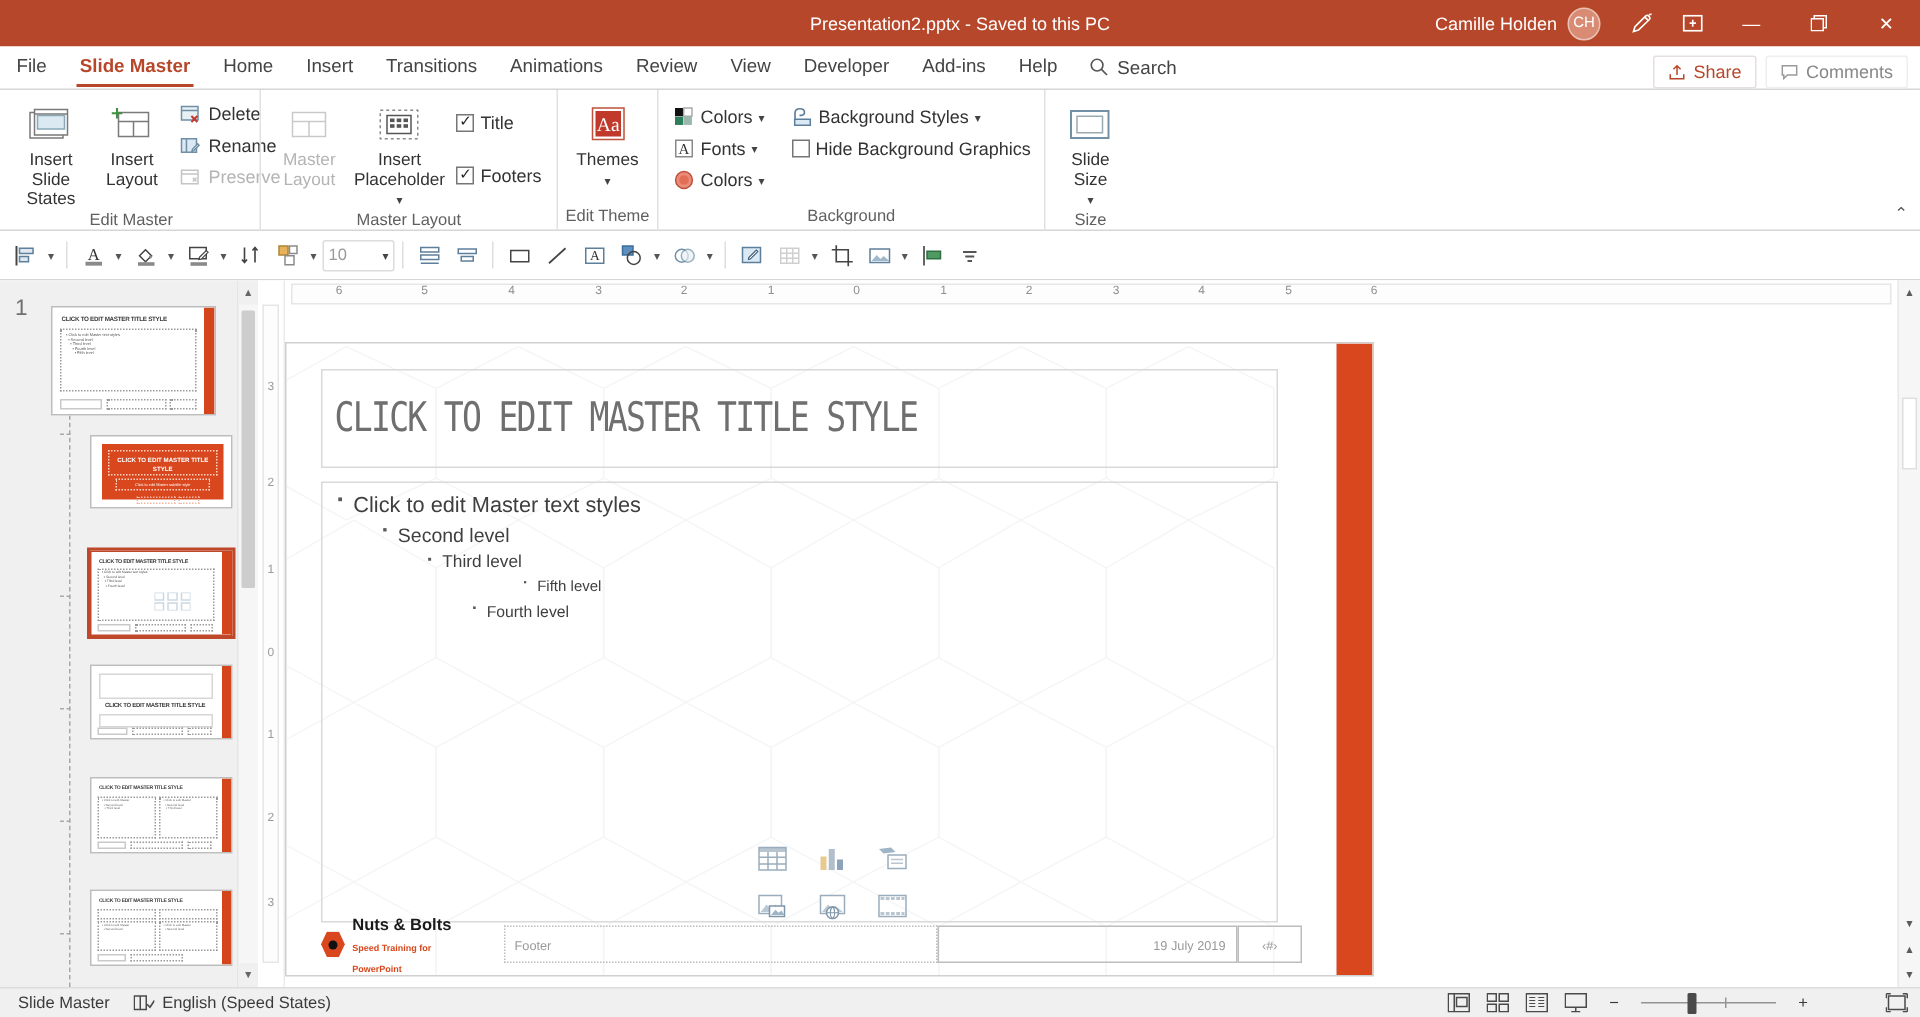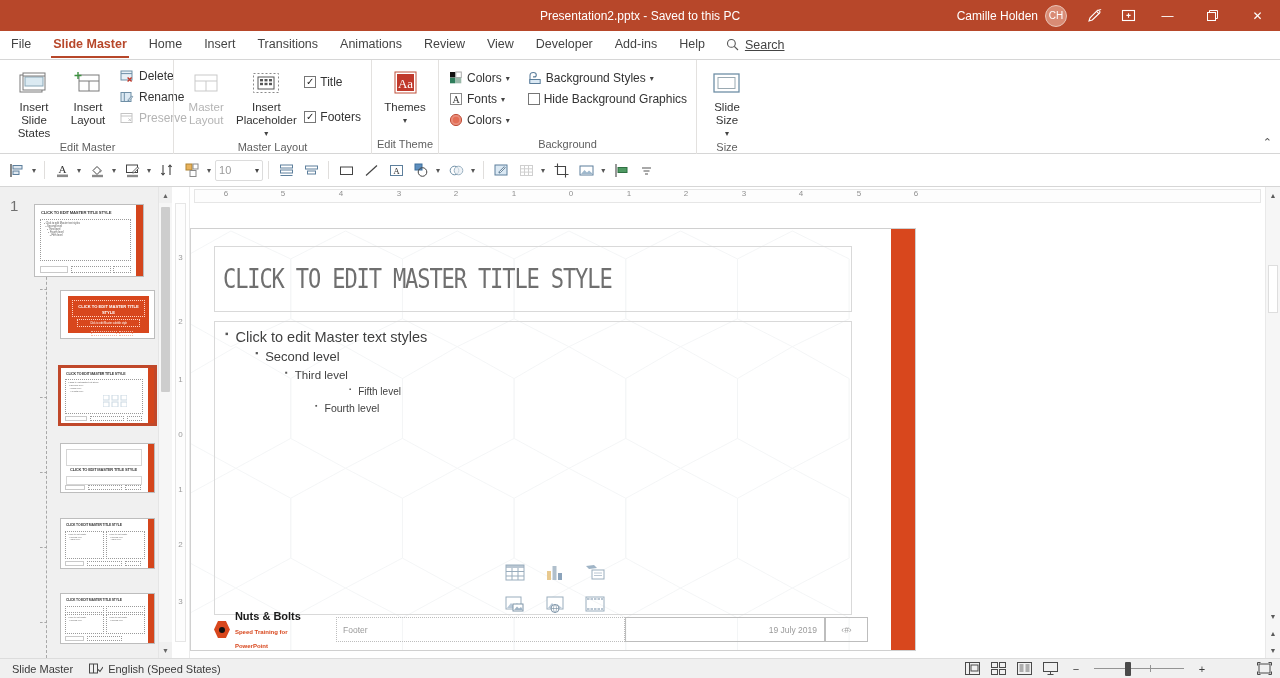--- a/index.html
+++ b/index.html
@@ -44,21 +44,21 @@
   }
   .tab {
     padding:0 11px; height:29px; line-height:29px; font-size:12.5px;
     color:#444; white-space:nowrap; position:relative;
   }
   .tab.active { color:#b7472a; font-weight:bold; }
   .tab.active::after {
     content:""; position:absolute; left:9px; right:9px; bottom:1px;
     height:2px; background:#b7472a;
   }
-  .searchbox { display:flex;align-items:center;gap:6px; padding:0 10px; height:29px; color:#444; font-size:12.5px;text-decoration:underline; }
+  .searchbox { display:flex;align-items:center;gap:6px; padding:0 10px; height:29px; color:#444; font-size:12.5px; }
   .tabbar-right { margin-left:auto; display:flex; align-items:center; gap:6px; padding-right:8px; }
   .share-btn {
     display:flex;align-items:center;gap:5px; font-size:12px; color:#b7472a;
     border:1px solid #e5e0dd; background:#fff; border-radius:2px; padding:3px 9px;
   }
   .comments-btn {
     display:flex;align-items:center;gap:5px; font-size:12px; color:#888;
     border:1px solid #eee; background:#fff; border-radius:2px; padding:3px 9px;
   }
 
@@ -246,20 +246,39 @@
     <div class="tab">Add-ins</div>
     <div class="tab">Help</div>
     <div class="searchbox">
       <span>
         <svg width="13" height="13" viewBox="0 0 13 13">
             <circle cx="5.4" cy="5.4" r="3.9" fill="none" stroke="#555" stroke-width="1.1"></circle>
             <path d="M8.3 8.3L12 12" stroke="#555" stroke-width="1.1"></path>
           </svg>
       </span>
       <span>Search</span>
+    </div>
+    <div class="tabbar-right">
+      <div class="share-btn">
+        <span>
+          <svg width="12" height="12" viewBox="0 0 12 12">
+              <path d="M1.5 7.5v3h9v-3" fill="none" stroke="#b7472a" stroke-width="1"></path>
+              <path d="M6 8V1.8M3.6 4.2L6 1.8l2.4 2.4" fill="none" stroke="#b7472a" stroke-width="1"></path>
+            </svg>
+        </span>
+        <span>Share</span>
+      </div>
+      <div class="comments-btn">
+        <span>
+          <svg width="12" height="12" viewBox="0 0 12 12">
+              <path d="M1.2 1.8h9.6v6.2H4.6L2.2 10.3V8H1.2z" fill="none" stroke="#9a9a9a" stroke-width="1"></path>
+            </svg>
+        </span>
+        <span>Comments</span>
+      </div>
     </div>
   </div>
 
   <div class="ribbon">
 
     <div class="rgroup" style="width:171px">
       <div class="rgroup-body">
         <div class="bigbtn">
           <span class="ic">
             <svg width="30" height="26" viewBox="0 0 30 26">

